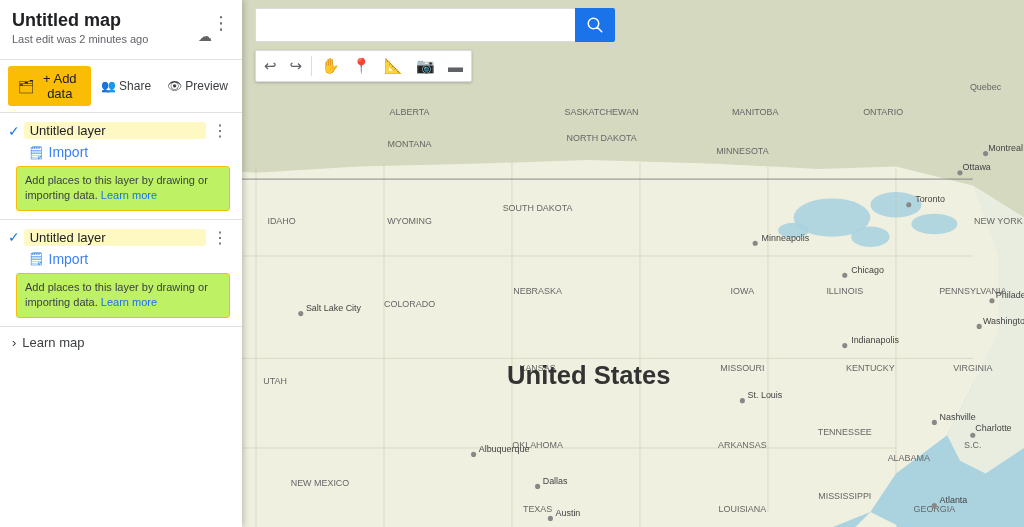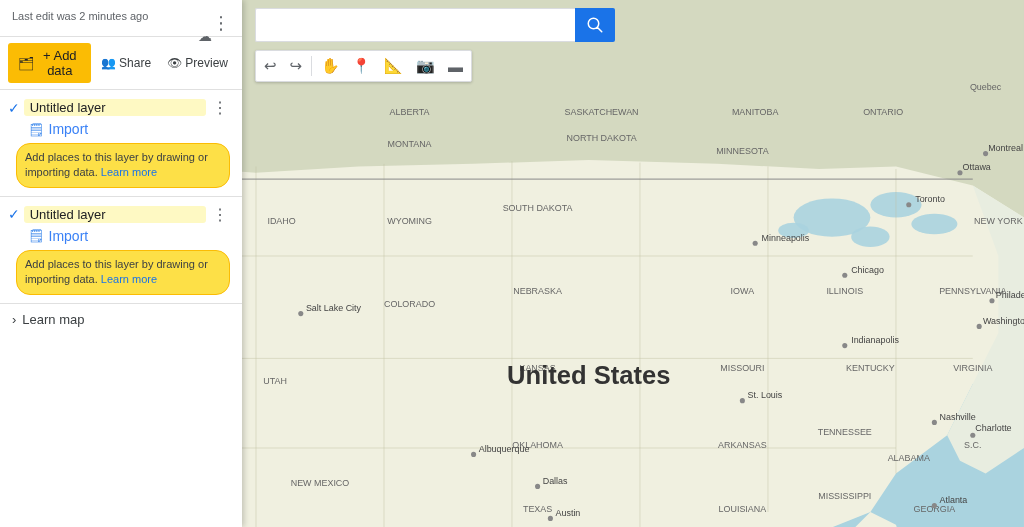--- a/index.html
+++ b/index.html
@@ -162,23 +162,23 @@
     }
 
     .import-link {
       color: #3b82f6;
       font-size: 14px;
       cursor: pointer;
       text-decoration: none;
     }
 
     .layer-hint-box {
-      background: #fde047;
+      background: #bef264;
       border: 1px solid #fbbc04;
-      border-radius: 14px;
+      border-radius: 3px;
       padding: 6px 8px;
       font-size: 11px;
       color: #3c4043;
       margin-left: 8px;
       line-height: 1.4;
     }
 
     .layer-hint-box a {
       color: #1a73e8;
       text-decoration: none;
@@ -433,20 +433,21 @@
     <text x="774" y="468" font-size="7" fill="#444" font-family="Arial">Orlando</text>
 
     <circle cx="760" cy="490" r="2" fill="#888"></circle>
     <text x="764" y="488" font-size="7" fill="#444" font-family="Arial">Tampa</text>
   </svg>
 </div>
 
 <div id="sidebar">
 
   <div id="sidebar-header">
+    <div id="map-title">Untitled map</div>
     <div id="map-subtitle">Last edit was 2 minutes ago</div>
     <button id="header-more-btn">⋮</button>
     <span id="cloud-icon-header">☁</span>
   </div>
 
   <div id="toolbar-row">
     <button id="add-layer-btn">
       <span>🗂</span>
       <span>+ Add data</span>
     </button>

